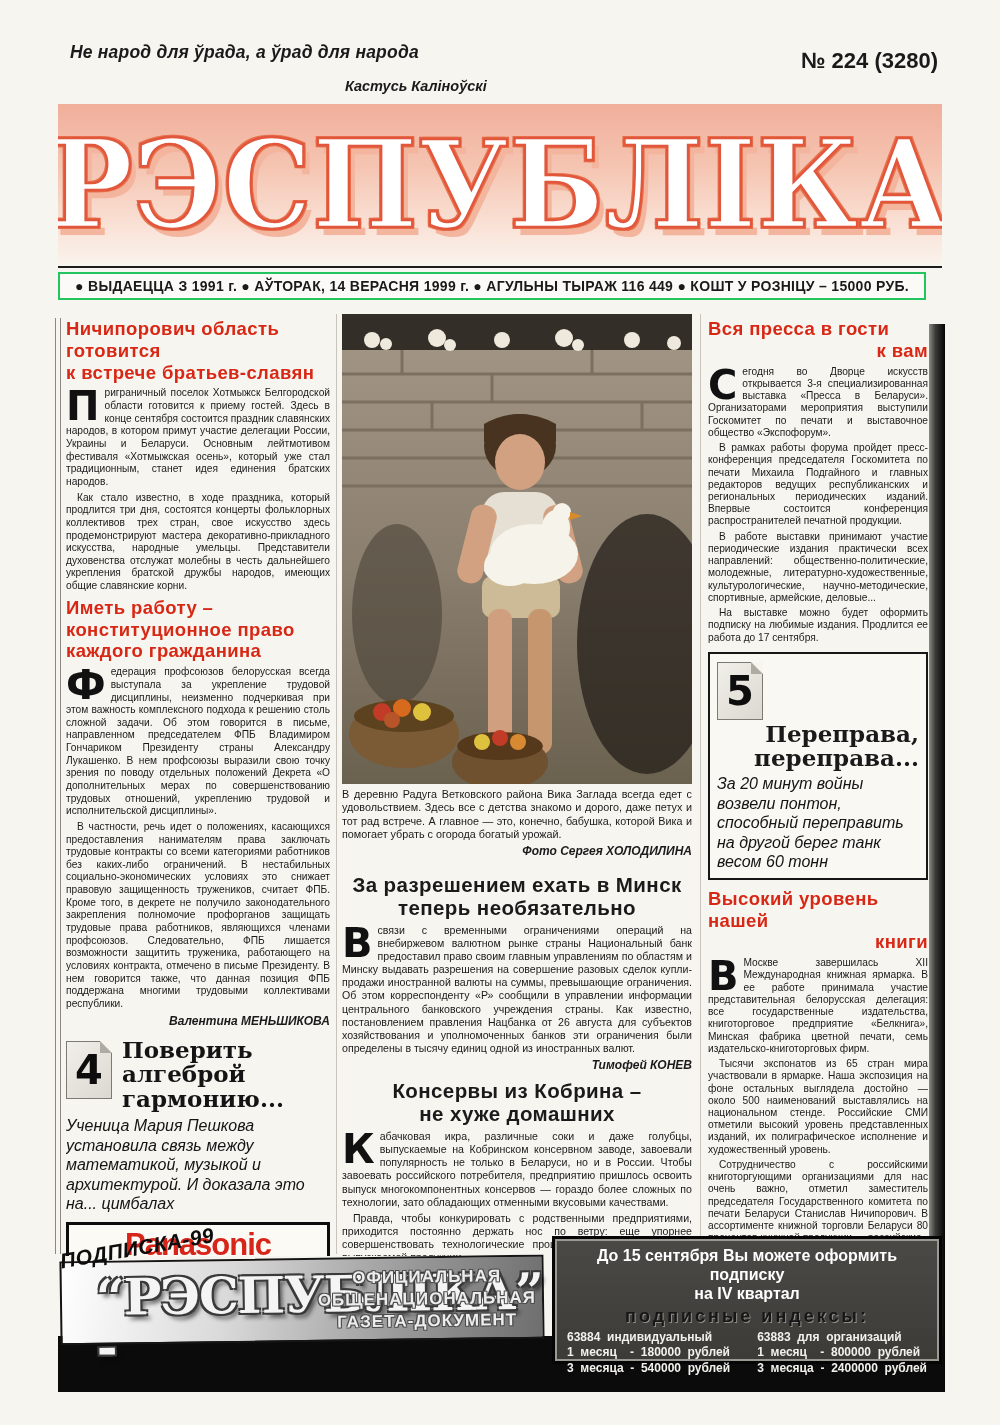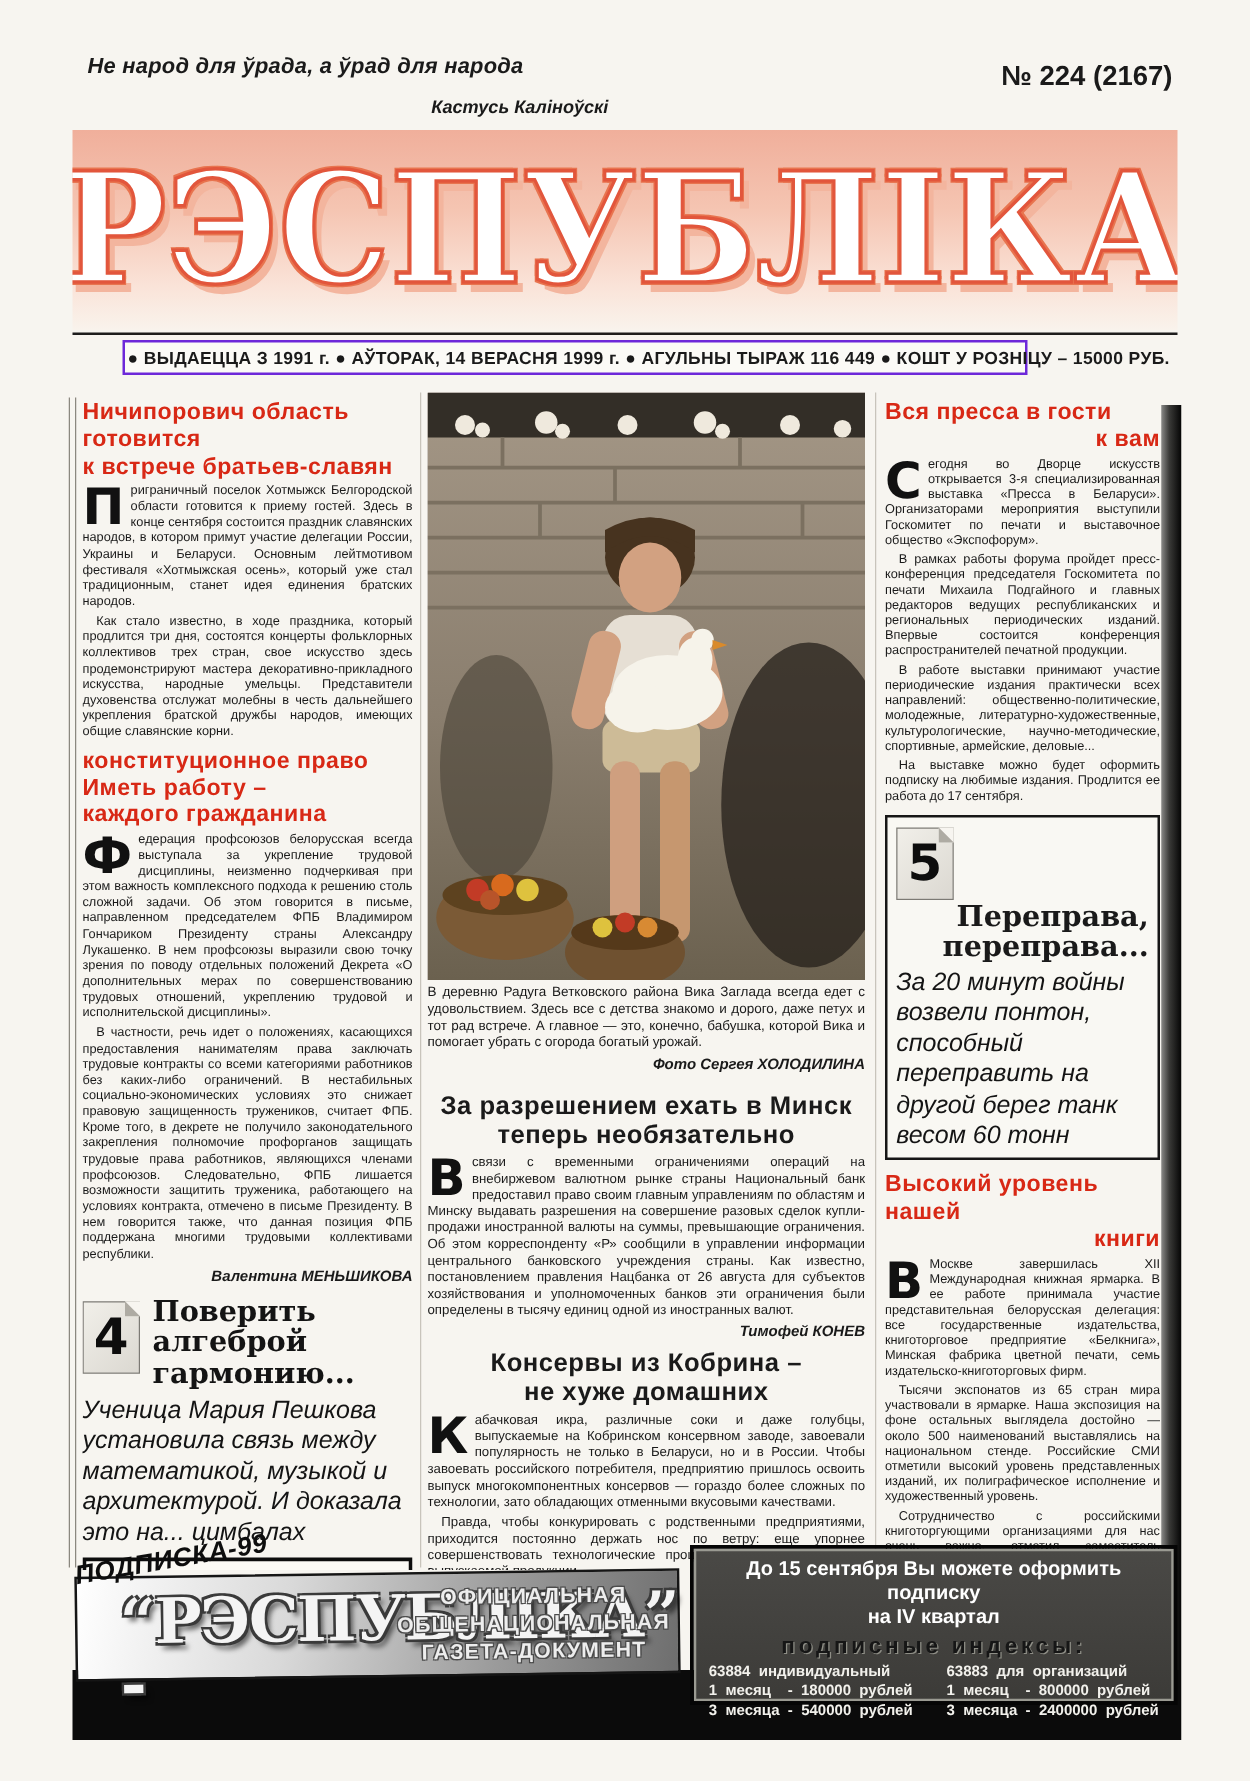--- a/index.html
+++ b/index.html
@@ -12,23 +12,23 @@
   .issue-number{position:absolute;right:62px;top:48px;font-weight:bold;font-size:22px;}
 
   .masthead{position:absolute;left:58px;top:104px;width:884px;height:160px;
     background:linear-gradient(180deg,#f0af9b 0%,#f5c5b2 40%,#fae3d8 78%,#f9f3ec 100%);
     display:flex;align-items:center;justify-content:center;overflow:hidden;}
   .masthead-title{font-family:"DejaVu Serif",serif;font-weight:700;font-size:111px;line-height:1;
     color:#ffffff;letter-spacing:1px;transform:scaleY(1.1);-webkit-text-stroke:2.5px #e2563c;
     text-shadow:-2px -2px 0 #e8744f,2px -2px 0 #e8744f,-2px 2px 0 #e8744f,2px 2px 0 #e8744f,6px 7px 0 #f3b59e;}
 
   .rule-top{position:absolute;left:58px;top:266px;width:884px;border-top:2px solid #1d1d1d;}
-  .dateline-box{position:absolute;left:58px;top:272px;width:724px;box-sizing:border-box;
-    border:2px solid #6d28d9;background:#fbfaf6;padding:4px 2px;text-align:center;
-    font-weight:bold;font-size:14px;letter-spacing:.3px;white-space:nowrap;margin-left:40px;}
+  .dateline-box{position:absolute;left:58px;top:272px;width:868px;box-sizing:border-box;
+    border:2px solid #22c55e;background:#fbfaf6;padding:4px 2px;text-align:center;
+    font-weight:bold;font-size:14px;letter-spacing:.3px;white-space:nowrap;}
 
   
   .col{position:absolute;top:314px;height:942px;overflow:hidden;}
   .col-left{left:66px;width:264px;}
   .col-center{left:342px;width:350px;}
   .col-right{left:708px;width:220px;}
   .left-double-rule{position:absolute;left:55px;top:318px;height:936px;width:4px;
     border-left:1px solid #8b887f;border-right:1px solid #8b887f;}
   .gutter{position:absolute;top:314px;height:940px;border-left:1px solid #c8c4bb;}
   .g1{left:336px;} .g2{left:700px;}
@@ -51,21 +51,21 @@
 
   
   .page-badge{position:relative;float:left;width:44px;height:56px;margin:3px 10px 2px 0;
     background:linear-gradient(135deg,#f1efe9 0%,#dbd8d1 100%);border:1px solid #7c7a74;
     display:flex;align-items:center;justify-content:center;
     font:700 40px/1 "DejaVu Sans",sans-serif;color:#0d0d0d;}
   .page-badge::before{content:"";position:absolute;top:-1px;right:-1px;width:0;height:0;
     border-top:12px solid #f7f5f0;border-left:12px solid #aeaba3;}
   .teaser{margin:10px 0 6px;}
   .teaser-headline{font-family:"DejaVu Serif",serif;font-weight:bold;font-size:23px;line-height:1.08;color:#141414;}
-  .teaser-text{font-style:italic;font-size:20px;line-height:1.22;margin-top:4px;color:#141414;}
+  .teaser-text{font-style:italic;font-size:16px;line-height:1.22;margin-top:4px;color:#141414;}
 
   .teaser5-box{border:2px solid #161616;background:#f9f8f3;padding:5px 7px 6px;margin:8px 0;}
   .t5-headline{font-family:"DejaVu Serif",serif;font-weight:bold;font-size:23px;line-height:1.05;text-align:right;}
 
   
   .ad{border:3px solid #0d0d0d;background:#fbfaf5;margin-top:8px;padding:4px 8px 8px;text-align:center;}
   .ad-brand-top{color:#d8251a;font-weight:bold;font-size:31px;line-height:1;letter-spacing:-1px;}
   .ad-brand-bottom{color:#141414;font-family:"DejaVu Serif",serif;font-weight:bold;font-size:31px;line-height:1;letter-spacing:2px;margin-top:-2px;}
 
   
@@ -97,21 +97,21 @@
   .price-cols{display:flex;justify-content:space-between;color:#f2f1ec;font-weight:bold;font-size:12px;line-height:1.3;}
   .price-line{display:block;white-space:pre;}
 </style>
 </head>
 <body>
 
 <div class="page">
 
   <div class="motto">Не народ для ўрада, а ўрад для народа</div>
   <div class="motto-author">Кастусь  Каліноўскі</div>
-  <div class="issue-number">№ 224 (2167)</div>
+  <div class="issue-number">№ 224 (3280)</div>
 
   <div class="masthead">
     <div class="masthead-title">РЭСПУБЛІКА</div>
   </div>
 
   <div class="rule-top"></div>
   <div class="dateline-box">● ВЫДАЕЦЦА  З 1991 г. ● АЎТОРАК, 14 ВЕРАСНЯ  1999 г. ● АГУЛЬНЫ  ТЫРАЖ 116 449 ● КОШТ  У  РОЗНІЦУ – 15000 РУБ.</div>
 
   <div class="left-double-rule"></div>
   <div class="gutter g1"></div>
@@ -125,22 +125,22 @@
         <span class="hl-line">Ничипорович  область</span>
         <span class="hl-line">готовится</span>
         <span class="hl-line">к  встрече  братьев-славян</span>
       </div>
       <p class="body-p"><span class="dropcap">П</span><span>риграничный поселок Хотмыжск Белгородской области готовится к приему гостей. Здесь в конце сентября состоится праздник славянских народов, в котором примут участие делегации России, Украины и Беларуси. Основным лейтмотивом фестиваля «Хотмыжская осень», который уже стал традиционным, станет идея единения братских народов.</span></p>
       <p class="body-p indent">Как стало известно, в ходе праздника, который продлится три дня, состоятся концерты фольклорных коллективов трех стран, свое искусство здесь продемонстрируют мастера декоративно-прикладного искусства, народные умельцы. Представители духовенства отслужат молебны в честь дальнейшего укрепления братской дружбы народов, имеющих общие славянские корни.</p>
     </div>
 
     <div>
       <div class="headline-red">
+        <span class="hl-line">Иметь  работу  –</span>
         <span class="hl-line">конституционное  право</span>
-        <span class="hl-line">Иметь  работу  –</span>
         <span class="hl-line">каждого  гражданина</span>
       </div>
       <p class="body-p"><span class="dropcap">Ф</span><span>едерация профсоюзов белорусская всегда выступала за укрепление трудовой дисциплины, неизменно подчеркивая при этом важность комплексного подхода к решению столь сложной задачи. Об этом говорится в письме, направленном председателем ФПБ Владимиром Гончариком Президенту страны Александру Лукашенко. В нем профсоюзы выразили свою точку зрения по поводу отдельных положений Декрета «О дополнительных мерах по совершенствованию трудовых отношений, укреплению трудовой и исполнительской дисциплины».</span></p>
       <p class="body-p indent">В частности, речь идет о положениях, касающихся предоставления нанимателям права заключать трудовые контракты со всеми категориями работников без каких-либо ограничений. В нестабильных социально-экономических условиях это снижает правовую защищенность тружеников, считает ФПБ. Кроме того, в декрете не получило законодательного закрепления полномочие профорганов защищать трудовые права работников, являющихся членами профсоюзов. Следовательно, ФПБ лишается возможности защитить труженика, работающего на условиях контракта, отмечено в письме Президенту. В нем говорится также, что данная позиция ФПБ поддержана многими трудовыми коллективами республики.</p>
       <div class="byline">Валентина  МЕНЬШИКОВА</div>
     </div>
 
     <div class="teaser">
       <div class="page-badge">4</div>
       <div class="teaser-headline">Поверить алгеброй гармонию...</div>

